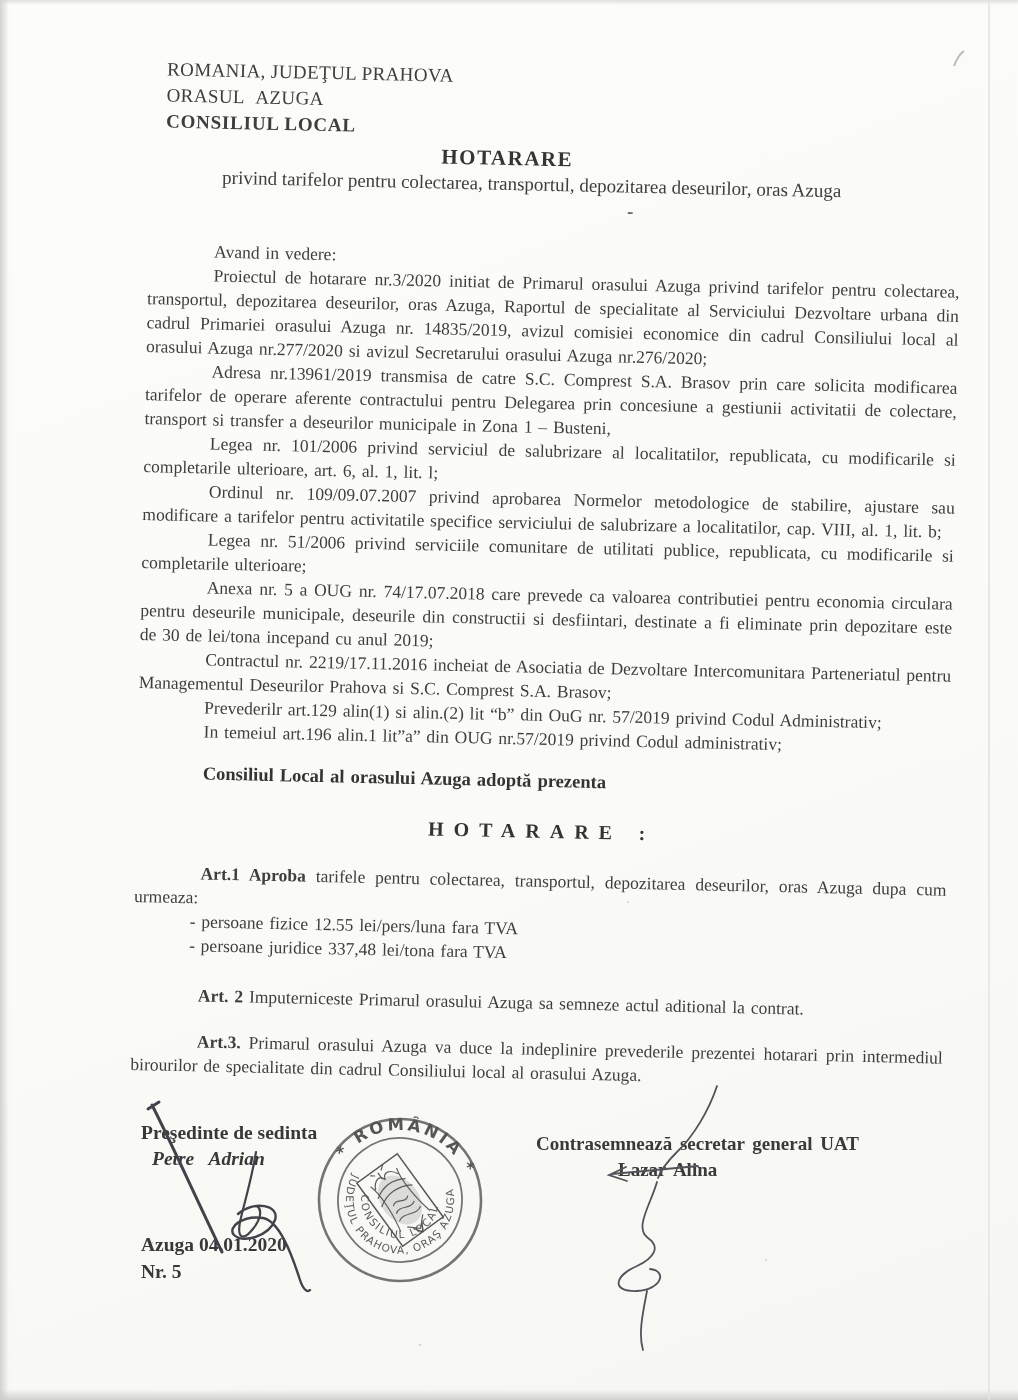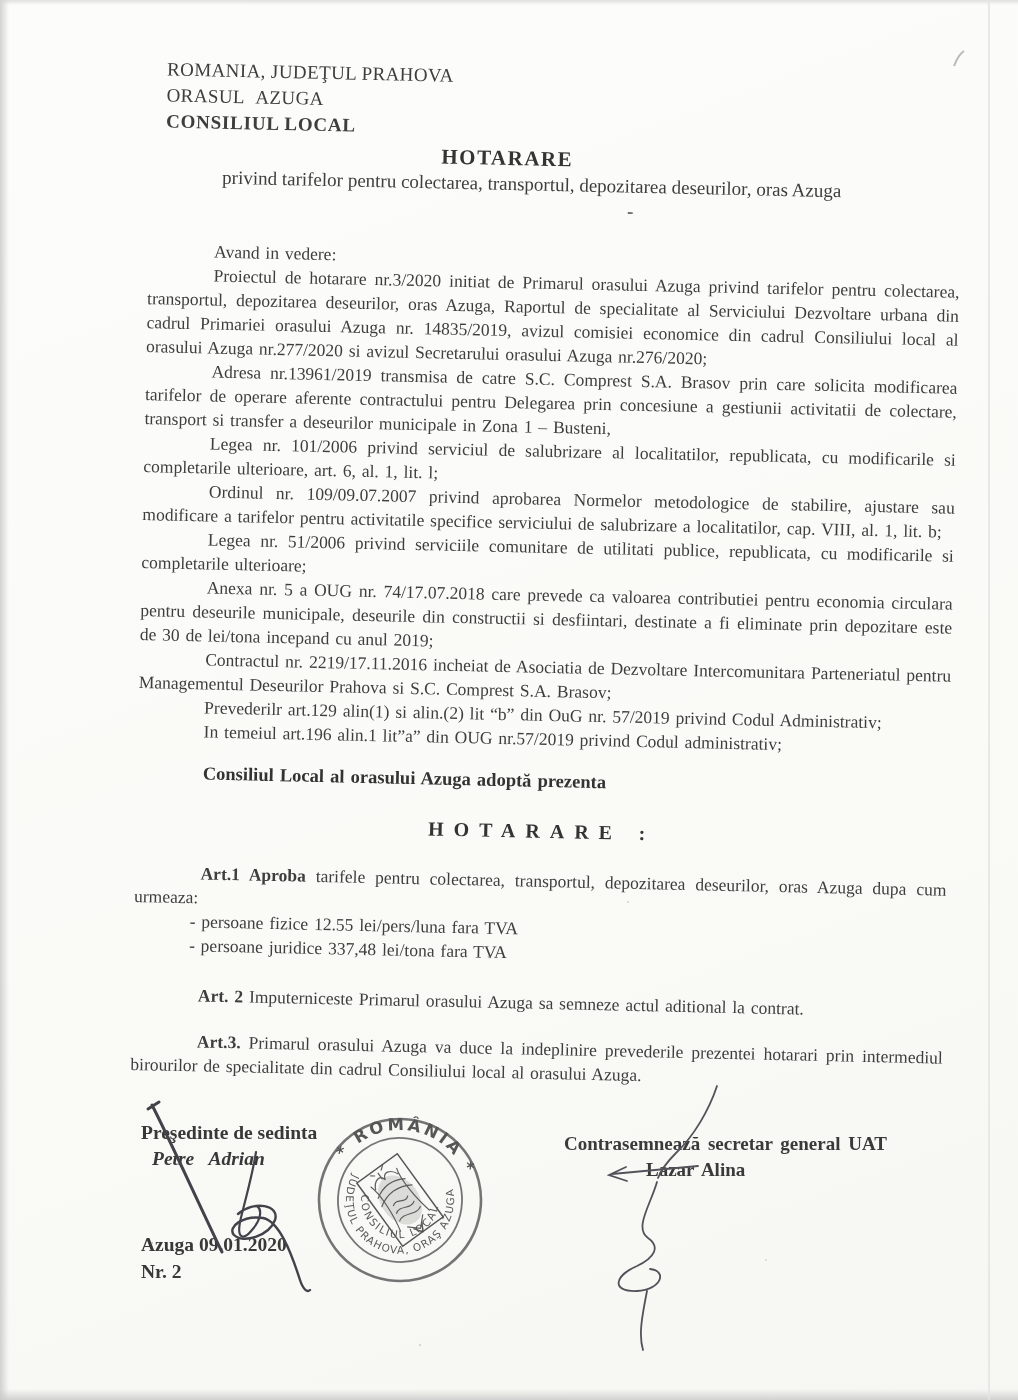--- a/index.html
+++ b/index.html
@@ -37,21 +37,21 @@
   p.adoption { margin-top:18px; font-weight:bold; text-align:left; font-size:18.5px; color:#333; }
   p.decision-heading { margin-top:26px; text-align:center; text-indent:0; font-weight:bold;
                        font-size:20px; letter-spacing:.5em; color:#333; }
   p.article { margin-top:26px; }
   p.article-3 { margin-top:22px; }
   p.tariff-line { text-indent:56px; text-align:left; }
 
   .sig-left { position:absolute; left:141px; top:1120px; font-weight:bold; font-size:19.5px; line-height:26px; color:#383838; }
   .sig-left .name { padding-left:11px; word-spacing:10px;font-style:italic; }
   .date-block { position:absolute; left:141px; top:1231px; font-weight:bold; font-size:19.5px; line-height:27px; color:#383838; }
-  .sig-right { position:absolute; left:564px; top:1131px; font-weight:bold; font-size:19px; line-height:26px; color:#3a3a3a; word-spacing:3px; }
+  .sig-right { position:absolute; left:536px; top:1131px; font-weight:bold; font-size:19px; line-height:26px; color:#3a3a3a; word-spacing:3px; }
   .sig-right .name { padding-left:82px; }
 
   .stamp { position:absolute; left:314px; top:1114px; width:172px; height:172px; }
   .ink-overlay { position:absolute; left:0; top:0; width:1018px; height:1400px; pointer-events:none; }
 </style>
 </head>
 <body>
 
 <div class="scan">
   <div class="edge edge-left"></div>
@@ -104,22 +104,22 @@
       </p>
     </div>
   </div>
 
   <div class="sig-left">
     <div>Preşedinte de sedinta</div>
     <div class="name">Petre Adrian</div>
   </div>
 
   <div class="date-block">
-    <div>Azuga 09.01.2020</div>
-    <div>Nr. 2</div>
+    <div>Azuga 04.01.2020</div>
+    <div>Nr. 5</div>
   </div>
 
   <div class="sig-right">
     <div>Contrasemnează secretar general UAT</div>
     <div class="name">Lazar Alina</div>
   </div>
 
   <svg class="stamp" viewBox="0 0 172 172" aria-hidden="true">
     <g transform="rotate(8 86 86)">
       <circle cx="86" cy="86" r="81" fill="none" stroke="#5d5d5d" stroke-width="2.6" opacity=".85"></circle>

